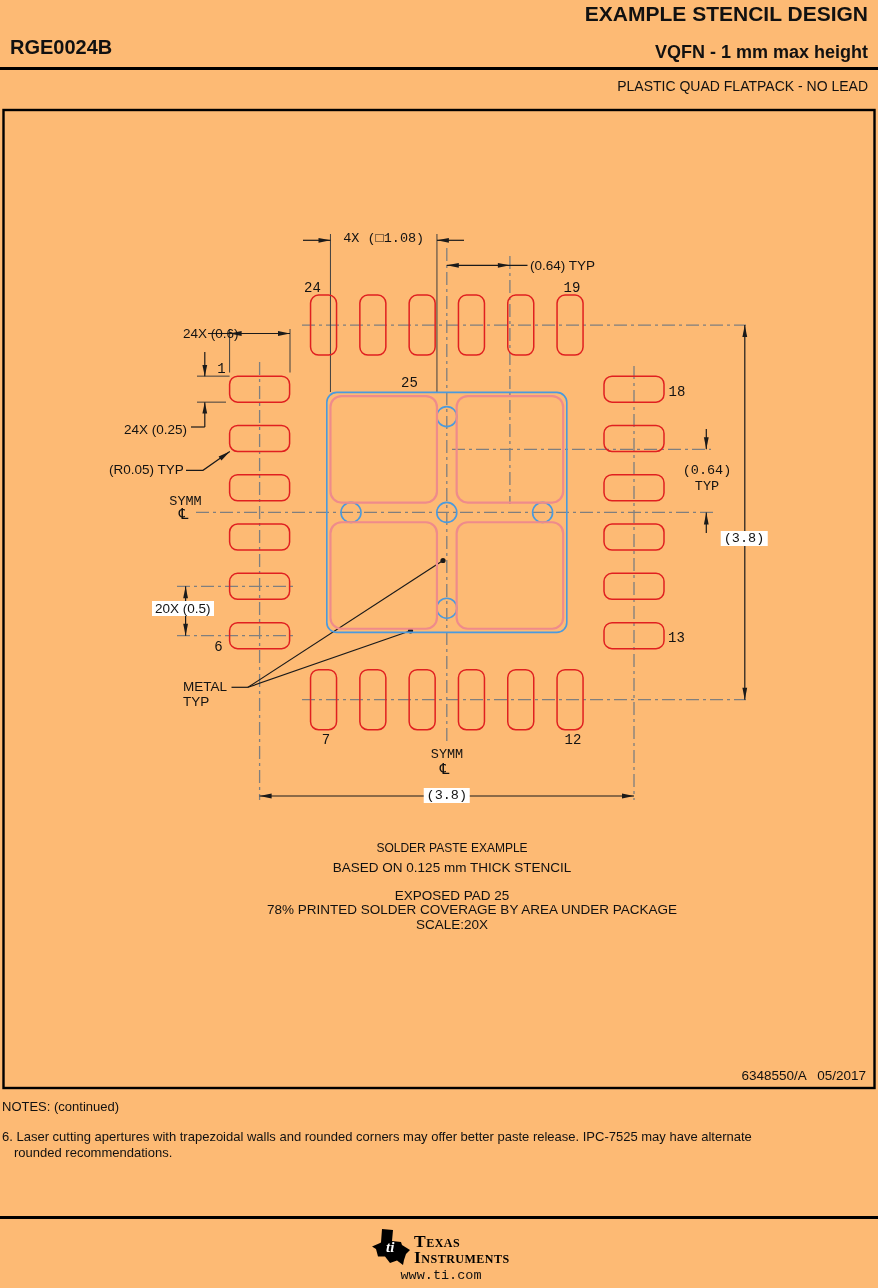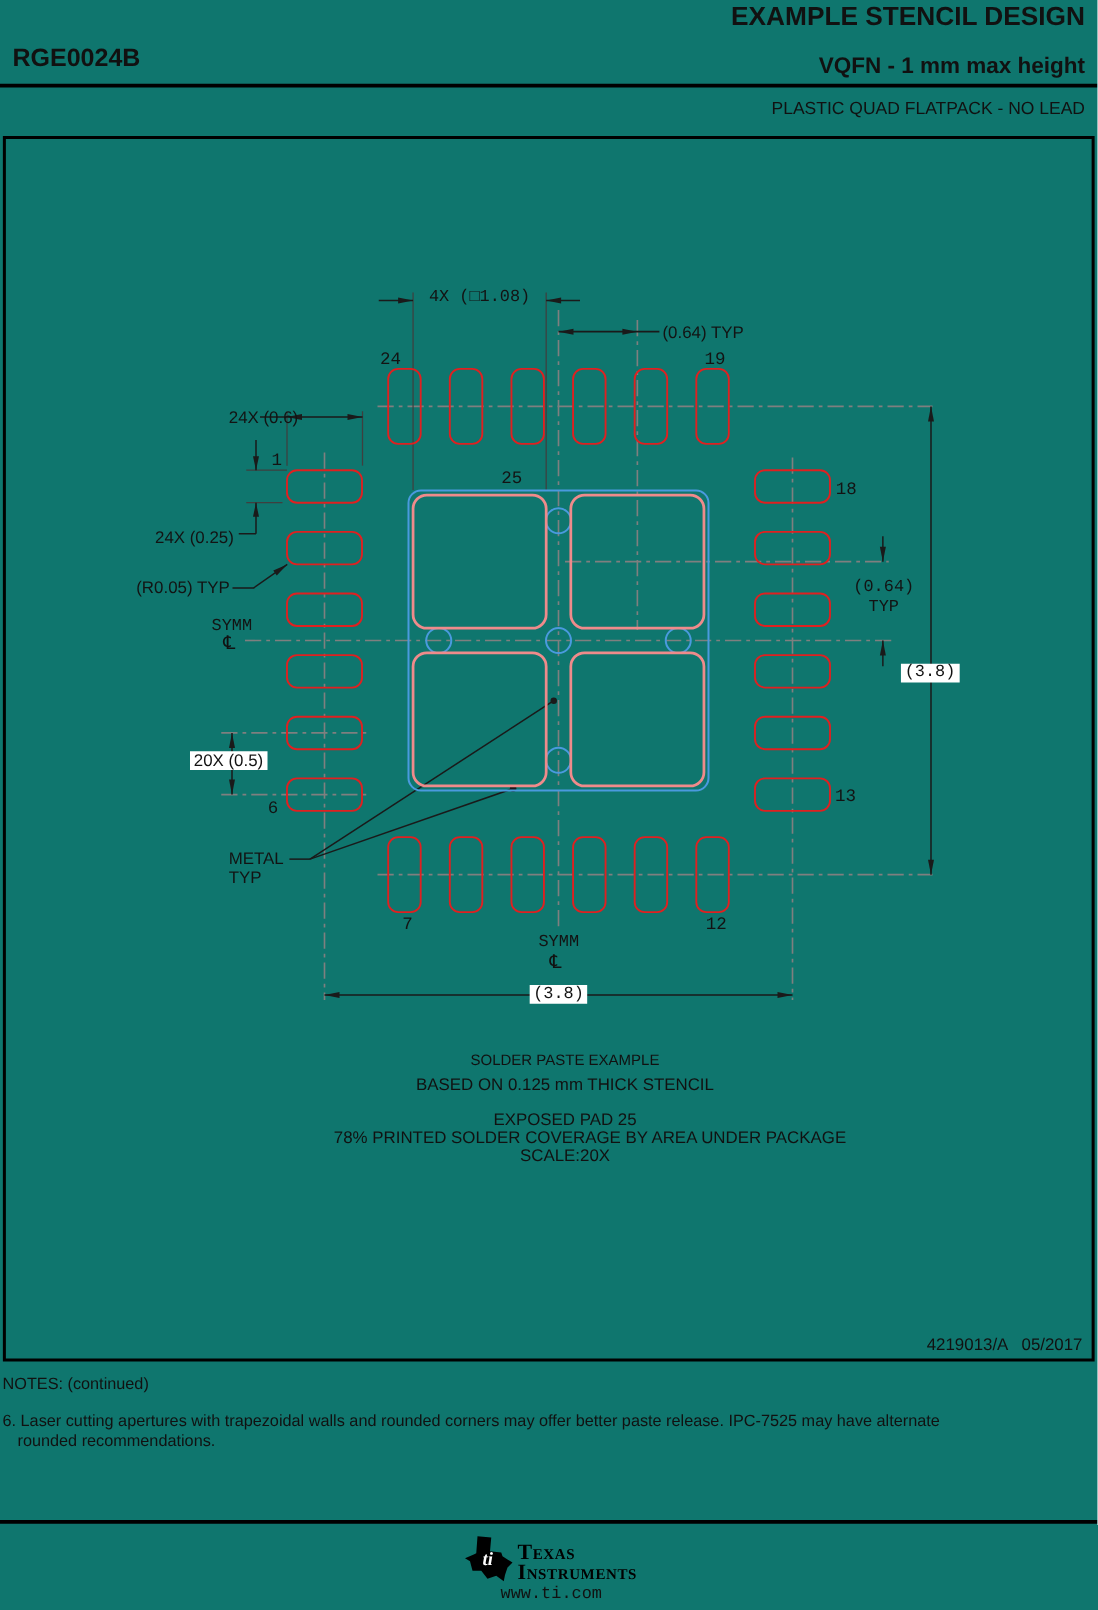--- a/index.html
+++ b/index.html
@@ -1,16 +1,16 @@
 <!DOCTYPE html>
 <html><head>
 <meta charset="utf-8">
 <style>
   html,body{margin:0;padding:0;background:#fff;}
-  #page{position:relative;width:878px;height:1288px;background:#0f766e;overflow:hidden;
+  #page{position:relative;width:878px;height:1288px;background:#fdba74;overflow:hidden;
         font-family:"Liberation Sans","DejaVu Sans",sans-serif;color:#111;}
   .abs{position:absolute;white-space:pre;}
   .ctr{transform:translateX(-50%);font-family:Liberation Mono, monospace;}
   .b{font-weight:bold;}
   .rt{right:10px;text-align:right;}
   .dtext{font-size:13.5px;color:#131313;}
   .pin{font-size:14px;color:#131313;}
   .wbg{background:#fff;padding:0 3px;}
   .rule{position:absolute;left:0;width:878px;height:3px;background:#000;}
   .cap{left:452px;transform:translateX(-50%);text-align:center;}
@@ -172,21 +172,21 @@
   <span class="abs pin ctr" style="left:218.5px;top:638.5px;">6</span>
   <span class="abs pin ctr" style="left:326px;top:731.5px;">7</span>
   <span class="abs pin ctr" style="left:573px;top:731.5px;text-align:center;">12</span>
 
   <div class="abs cap" style="top:841px;font-size:12px;">SOLDER PASTE EXAMPLE</div>
   <div class="abs cap" style="top:860px;font-size:13.5px;">BASED ON 0.125 mm THICK STENCIL</div>
   <div class="abs cap" style="top:887.5px;font-size:13.5px;">EXPOSED PAD 25</div>
   <div class="abs cap" style="top:902px;font-size:13.5px;margin-left:20px;">78% PRINTED SOLDER COVERAGE BY AREA UNDER PACKAGE</div>
   <div class="abs cap" style="top:916.5px;font-size:13.5px;">SCALE:20X</div>
 
-  <div class="abs" style="right:12px;top:1068px;font-size:13.5px;">4219013/A   05/2017</div>
+  <div class="abs" style="right:12px;top:1068px;font-size:13.5px;">6348550/A   05/2017</div>
 
   <div class="abs note" style="left:2px;top:1099px;">NOTES: (continued)</div>
   <div class="abs note" style="left:2px;top:1129px;">6. Laser cutting apertures with trapezoidal walls and rounded corners may offer better paste release. IPC-7525 may have alternate</div>
   <div class="abs note" style="left:14px;top:1145px;">rounded recommendations.</div>
 
   <div class="rule" style="top:1216px;"></div>
   <svg width="40" height="40" viewBox="0 0 40 40" style="left:372px;top:1228px;">
     <path d="M 10,1 L 21,2 L 20,13 L 29,14 L 30,17 L 34,19.5 L 38,22 L 34,26 L 32,32 L 31,37 L 25,32.5 L 18,35 L 13,28.5 L 6,28.5 L 4,21 L 0,18.5 L 7,15.5 L 9,14.5 Z" fill="#000"></path>
     <text x="14" y="24" fill="#fff" font-size="15" font-style="italic" font-weight="bold" font-family="Liberation Serif, DejaVu Serif, serif">ti</text>
   </svg>

